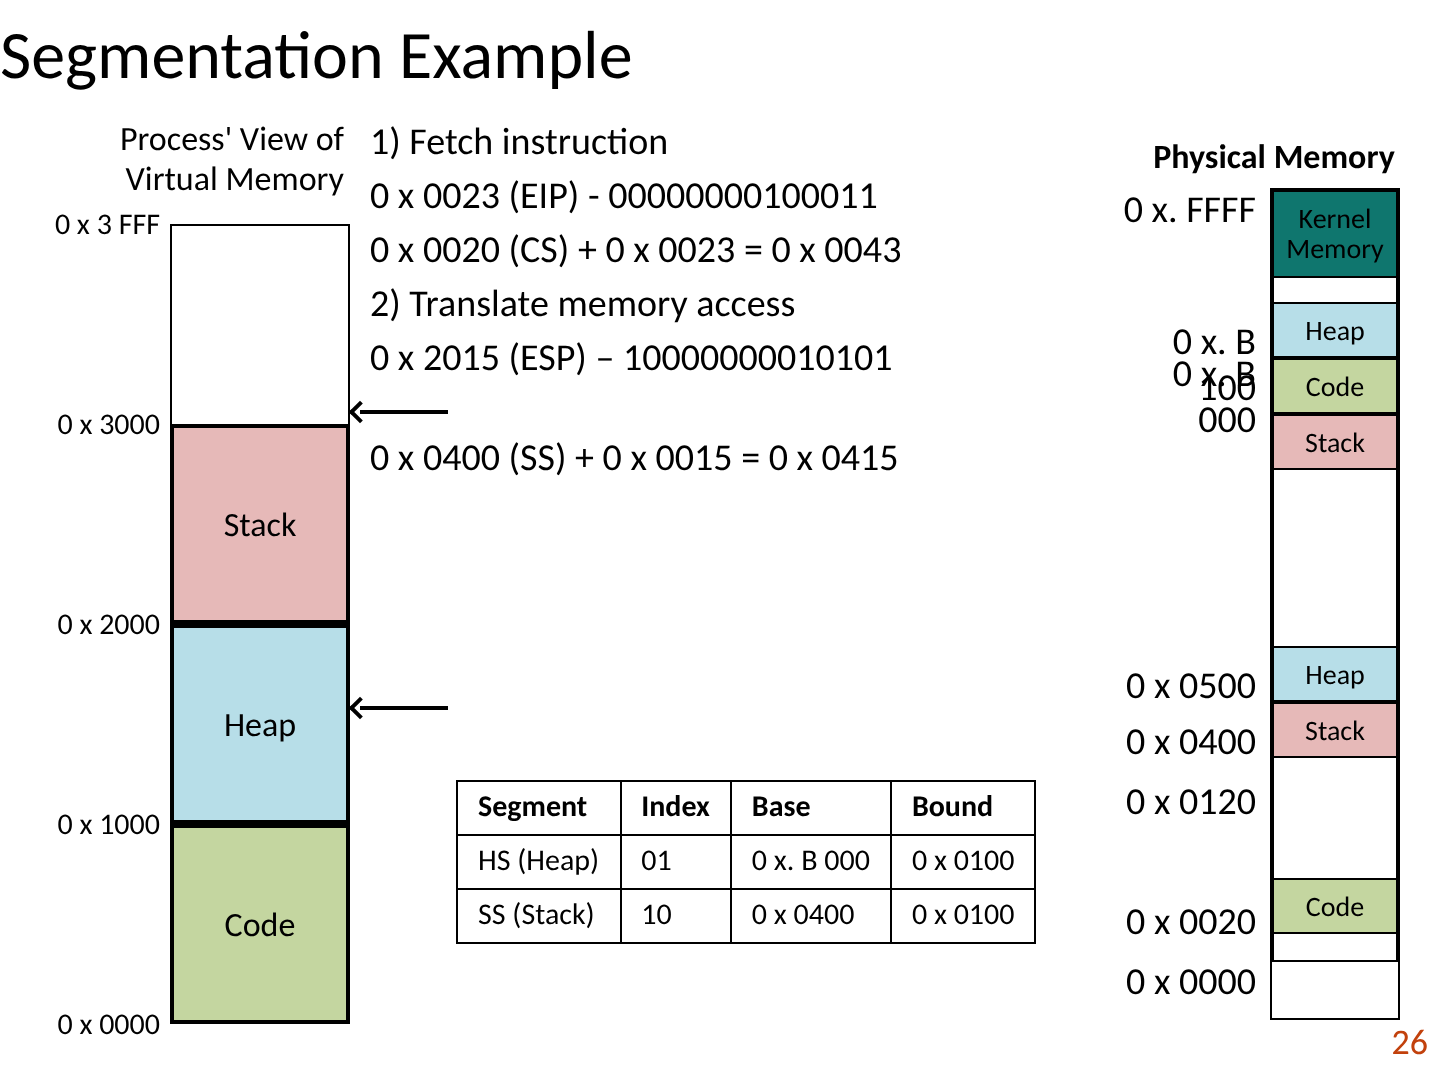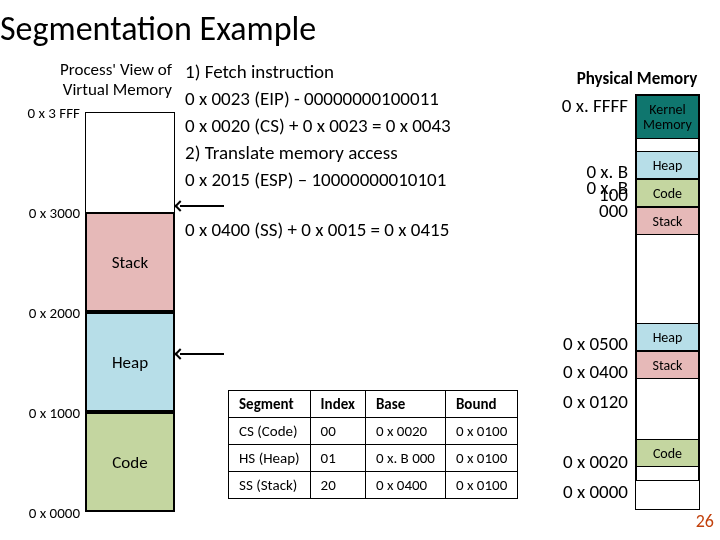--- a/index.html
+++ b/index.html
@@ -103,33 +103,27 @@
 
 <table class="seg">
   <tbody>
       <tr>
     <th>Segment</th>
     <th>Index</th>
     <th>Base</th>
     <th>Bound</th>
   </tr>
   <tr>
-    <td>CS (Code)</td>
-    <td>00</td>
-    <td>0 x 0020</td>
-    <td>0 x 0100</td>
-  </tr>
-  <tr>
     <td>HS (Heap)</td>
     <td>01</td>
     <td>0 x. B 000</td>
     <td>0 x 0100</td>
   </tr>
   <tr>
     <td>SS (Stack)</td>
-    <td>20</td>
+    <td>10</td>
     <td>0 x 0400</td>
     <td>0 x 0100</td>
   </tr>
 </tbody>
   </table>
 
 <div class="pagenum">26</div>
 
 </body></html>

